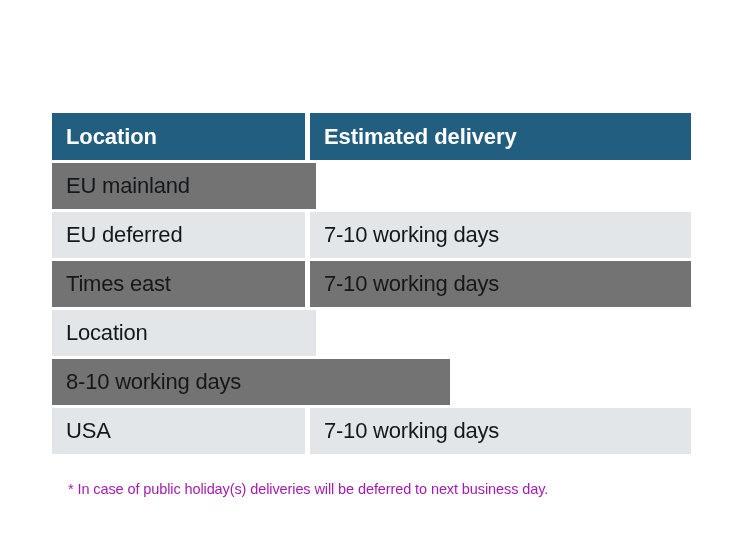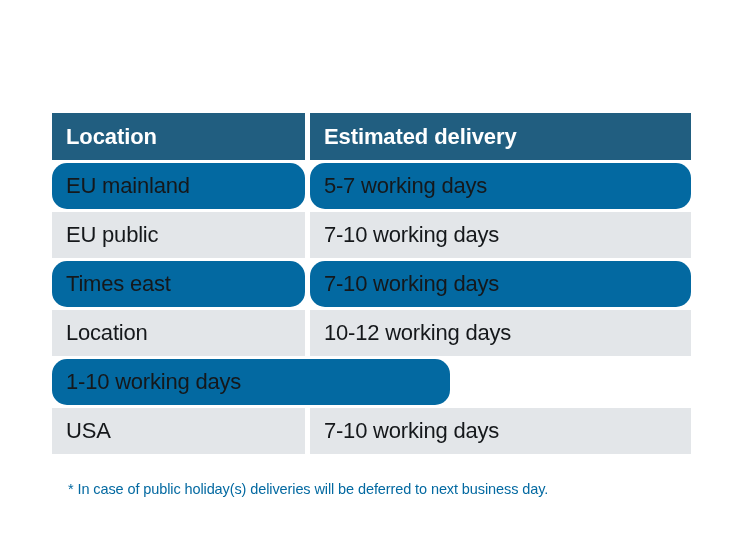--- a/index.html
+++ b/index.html
@@ -78,82 +78,79 @@
     height: 47px;
     background: #215e80;
     color: #ffffff;
     font-size: 22px;
     font-weight: 700;
     letter-spacing: -0.1px;
   }
 
   
   .row-odd .cell {
-    background: #0369a1;
-    border-radius: 15px;
+    background: #737373;
   }
 
   .row-even .cell {
     background: #e3e6e9;
   }
 
   .body-row .cell {
     color: #15181b;
     font-size: 22px;
     font-weight: 400;
     letter-spacing: -0.2px;
   }
 
   .footnote {
     position: absolute;
     left: 68px;
     top: 479px;
     font-size: 14.5px;
     font-weight: 400;
-    color: #0369a1;
+    color: #a21caf;
     letter-spacing: -0.1px;
     line-height: 20px;
     white-space: nowrap;
   }
 </style>
 </head>
 <body>
 
 <div class="page">
 
 
   <div class="delivery-table">
 
     <div class="table-row header-row">
       <div class="cell cell-location">Location</div>
       <div class="cell cell-delivery">Estimated delivery</div>
     </div>
 
     <div class="table-row body-row row-odd">
       <div class="cell cell-location">EU mainland</div>
-      <div class="cell cell-delivery">5-7 working days</div>
     </div>
 
     <div class="table-row body-row row-even">
-      <div class="cell cell-location">EU public</div>
+      <div class="cell cell-location">EU deferred</div>
       <div class="cell cell-delivery">7-10 working days</div>
     </div>
 
     <div class="table-row body-row row-odd">
       <div class="cell cell-location">Times east</div>
       <div class="cell cell-delivery">7-10 working days</div>
     </div>
 
     <div class="table-row body-row row-even">
       <div class="cell cell-location">Location</div>
-      <div class="cell cell-delivery">10-12 working days</div>
     </div>
 
     <div class="table-row body-row row-odd">
-      <div class="cell cell-delivery">1-10 working days</div>
+      <div class="cell cell-delivery">8-10 working days</div>
     </div>
 
     <div class="table-row body-row row-even">
       <div class="cell cell-location">USA</div>
       <div class="cell cell-delivery">7-10 working days</div>
     </div>
 
   </div>
 
   <div class="footnote">* In case of public holiday(s) deliveries will be deferred to next business day.</div>

